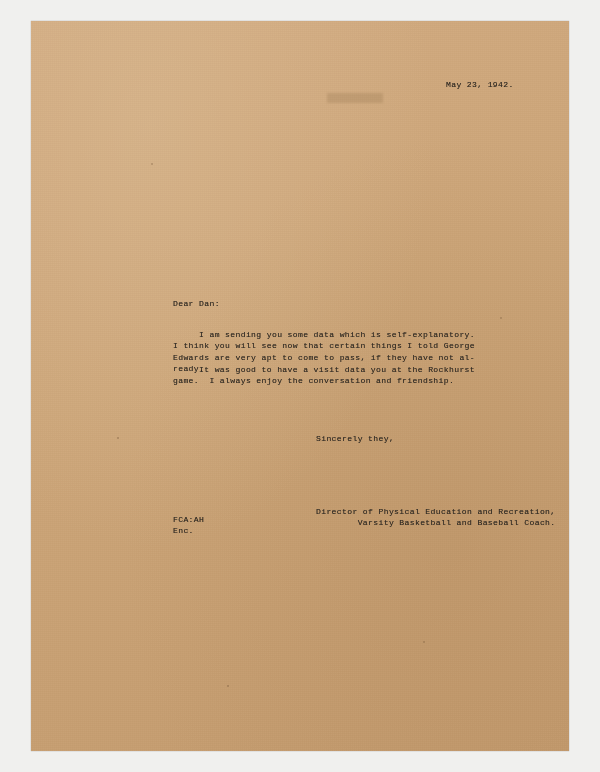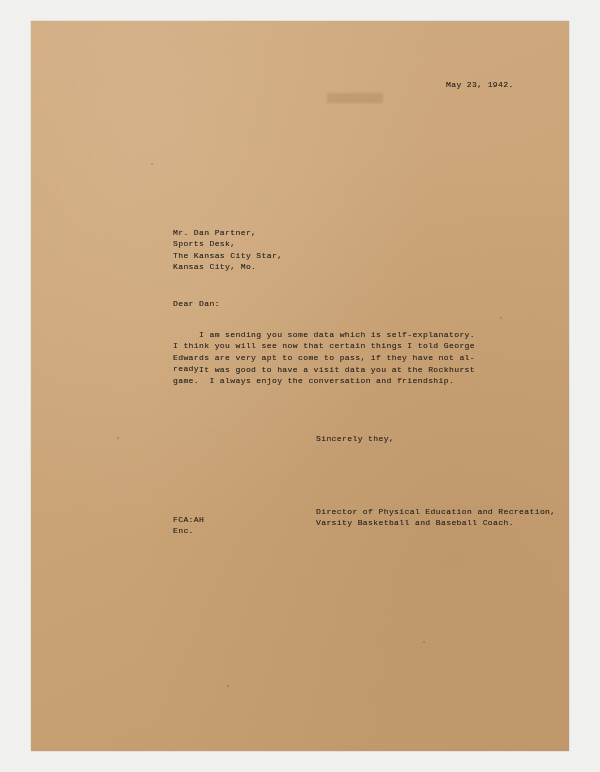--- a/index.html
+++ b/index.html
@@ -89,20 +89,21 @@
     left: 142px;
     top: 343px;
   }
   .closing {
     left: 285px;
     top: 412px;
   }
   .signature-block {
     left: 285px;
     top: 485px;
+    text-align: right;
   }
   .initials-block {
     left: 142px;
     top: 493px;
   }
 </style>
 </head>
 <body>
 
 <div class="page-canvas">
@@ -113,24 +114,20 @@
     <div class="watermark"></div>
 
     <div class="speck" style="left:120px;top:142px;width:2px;height:2px;"></div>
     <div class="speck" style="left:469px;top:296px;width:2px;height:2px;"></div>
     <div class="speck" style="left:86px;top:416px;width:1.5px;height:1.5px;"></div>
     <div class="speck" style="left:392px;top:620px;width:2px;height:2px;"></div>
     <div class="speck" style="left:196px;top:664px;width:1.5px;height:1.5px;"></div>
 
     <div class="typed date-line">May 23, 1942.</div>
 
-    <div class="typed address-block">Mr. Dan Partner,
-Sports Desk,
-The Kansas City Star,
-Kansas City, Mo.</div>
 
     <div class="typed salutation">Dear Dan:</div>
 
     <div class="typed para-1">     I am sending you some data which is self-explanatory.
 I think you will see now that certain things I told George
 Edwards are very apt to come to pass, if they have not al-
 ready.</div>
 
     <div class="typed para-2">     It was good to have a visit data you at the Rockhurst
 game.  I always enjoy the conversation and friendship.</div>

